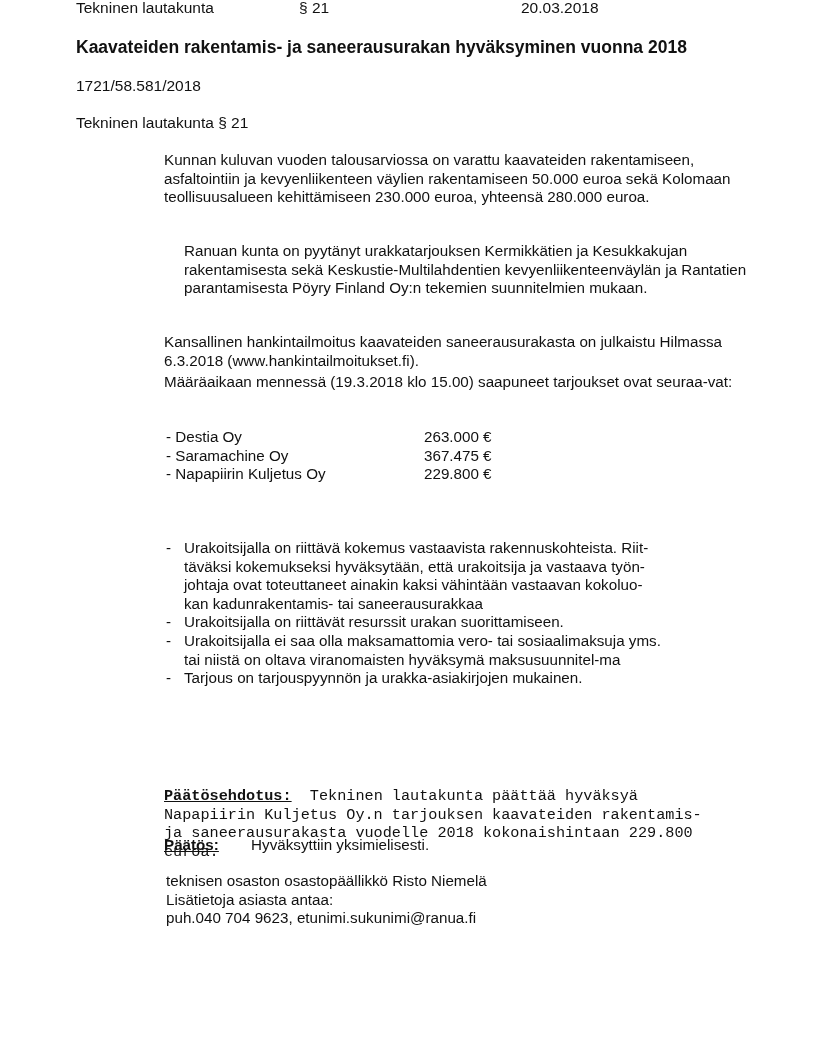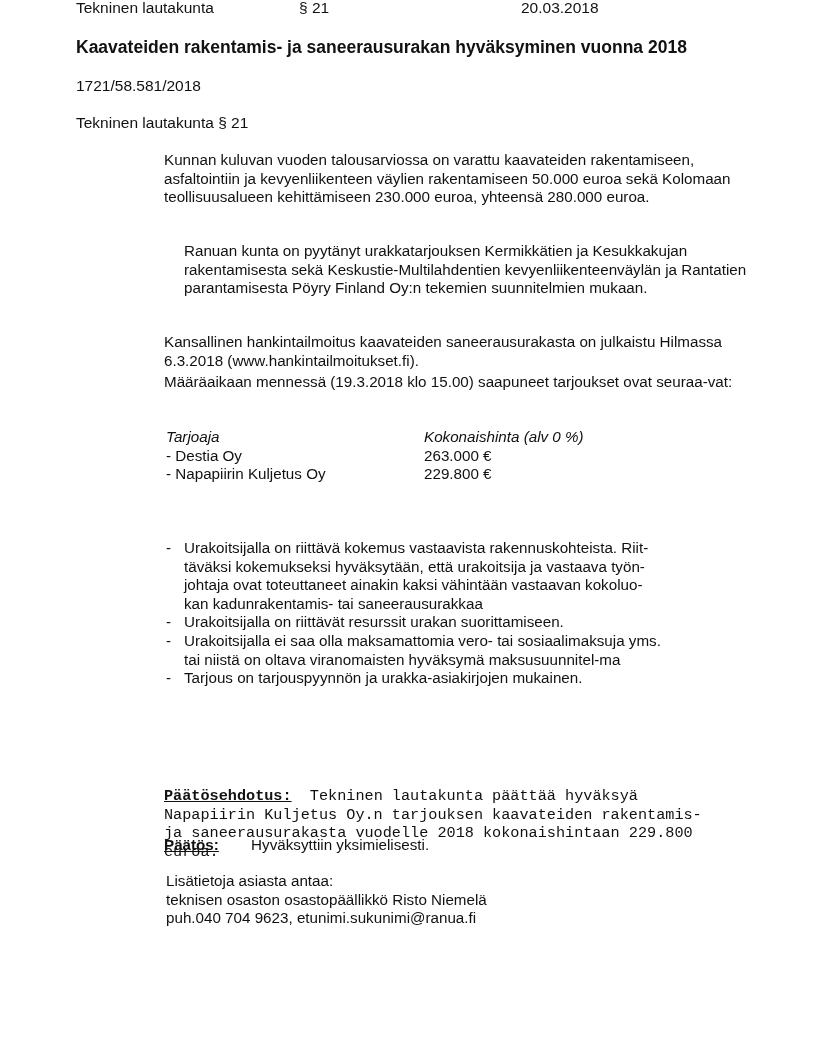--- a/index.html
+++ b/index.html
@@ -43,27 +43,27 @@
   <p>Ranuan kunta on pyytänyt urakkatarjouksen Kermikkätien ja Kesukkakujan rakentamisesta sekä Keskustie-Multilahdentien kevyenliikenteenväylän ja Rantatien parantamisesta Pöyry Finland Oy:n tekemien suunnitelmien mukaan.</p>
 </div>
 <div class="abs body-block para" style="top:317px;margin-top:16px;">
   <p>Kansallinen hankintailmoitus kaavateiden saneerausurakasta on julkaistu Hilmassa 6.3.2018 (www.hankintailmoitukset.fi).</p>
 </div>
 <div class="abs body-block para" style="top:373px; width:575px;">
   <p>Määräaikaan mennessä (19.3.2018 klo 15.00) saapuneet tarjoukset ovat seuraa-vat:</p>
 </div>
 
 <div class="abs tbl">
-  <div class="tbl-row tbl-head">
-    <span class="c1">Tarjoaja</span>
-    <span class="c2">Kokonaishinta (alv 0 %)</span>
-  </div>
   <div class="tbl-row">
     <span class="c1">- Destia Oy</span>
     <span class="c2">263.000 €</span>
+  </div>
+  <div class="tbl-row">
+    <span class="c1">- Saramachine Oy</span>
+    <span class="c2">367.475 €</span>
   </div>
   <div class="tbl-row">
     <span class="c1">- Napapiirin Kuljetus Oy</span>
     <span class="c2">229.800 €</span>
   </div>
 </div>
 
 <div class="abs body-block" style="top:539px; width:565px;">
   <ul class="list">
     <li style="width:480px;">
@@ -89,16 +89,16 @@
   <span class="bold-u">Päätösehdotus:</span>&nbsp;
   <span>Tekninen lautakunta päättää hyväksyä  Napapiirin Kuljetus Oy.n tarjouksen kaavateiden rakentamis- ja saneerausurakasta vuodelle 2018 kokonaishintaan 229.800 euroa.</span>
 </div>
 
 <div class="abs" style="left:164px; top:836px; line-height:18.6px; font-size:15.2px;">
   <span class="bold-u">Päätös:</span>
   <span style="margin-left:28px;">Hyväksyttiin yksimielisesti.</span>
 </div>
 
 <div class="abs" style="left:166px; top:872px; line-height:18.6px; font-size:15.2px;">
+  <div>teknisen osaston osastopäällikkö Risto Niemelä</div>
   <div>Lisätietoja asiasta antaa:</div>
-  <div>teknisen osaston osastopäällikkö Risto Niemelä</div>
   <div>puh.040 704 9623, etunimi.sukunimi@ranua.fi</div>
 </div>
 
 </body></html>

